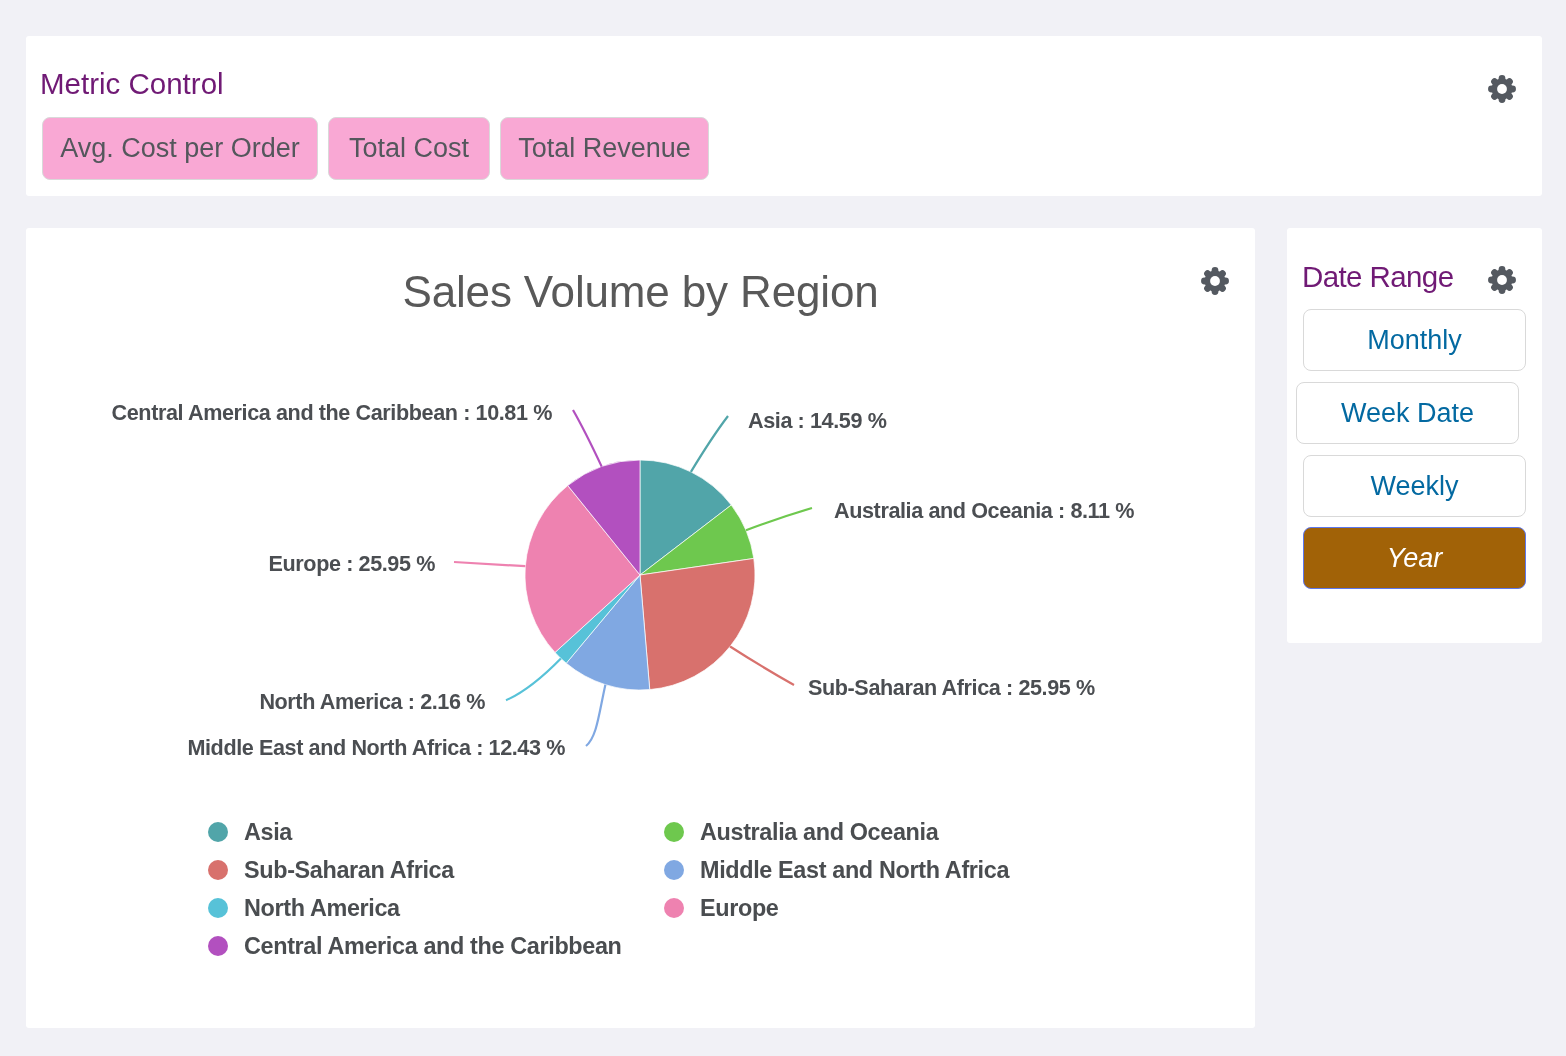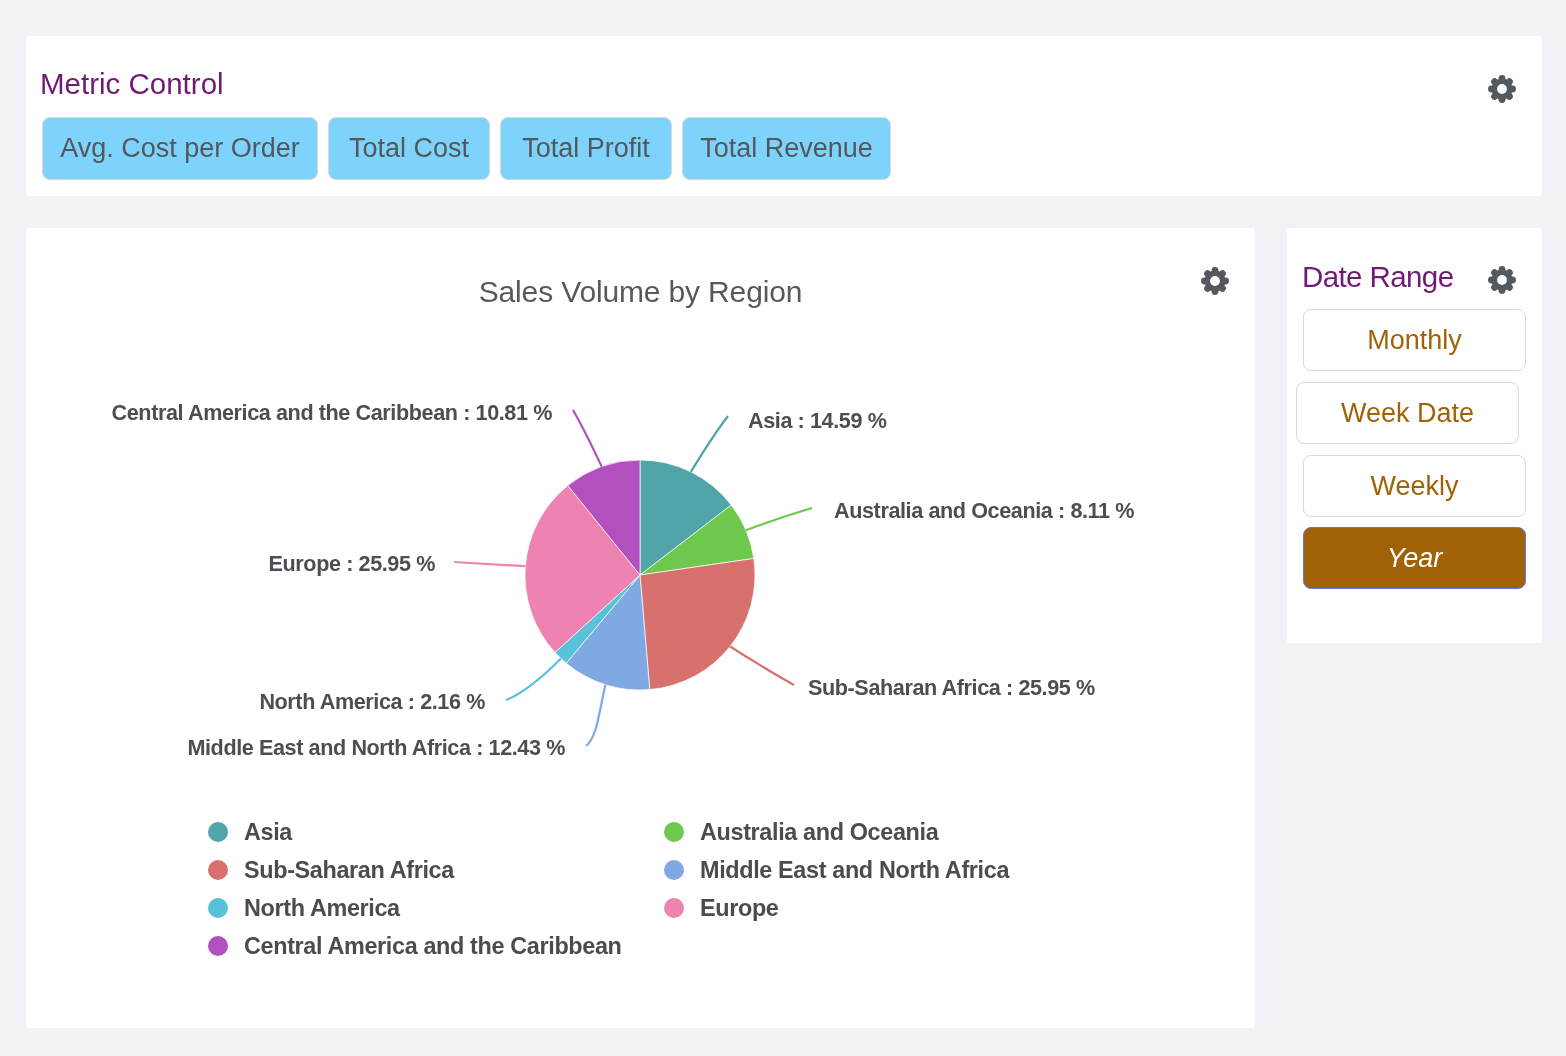--- a/index.html
+++ b/index.html
@@ -3,30 +3,30 @@
 <meta charset="utf-8">
 <style>
   * { margin:0; padding:0; box-sizing:border-box; }
   html,body { width:1566px; height:1056px; background:#f1f1f6; font-family:"Liberation Sans", sans-serif; overflow:hidden; }
   .card { position:absolute; background:#fff; border-radius:3px; }
   #topcard { left:26px; top:36px; width:1516px; height:160px; }
   #maincard { left:26px; top:228px; width:1229px; height:800px; }
   #rightcard { left:1287px; top:228px; width:255px; height:415px; }
   .paneltitle { position:absolute; font-size:29.5px; color:#701a75; line-height:28px; }
   .btnrow { position:absolute; left:42px; top:117px; display:flex; gap:10px; }
-  .btn { height:63px; border:1.6px solid #d9d9d9; border-radius:8px; background:#7dd3fc; color:#54575c;
+  .btn { height:63px; border:1.6px solid #d9d9d9; border-radius:8px; background:#f9a8d4; color:#54575c;
          font-size:27px; display:flex; align-items:center; justify-content:center;
          font-family:"Liberation Sans", sans-serif; }
   .btn.sel { background:#5e77ec; border-color:#5e77ec; color:#fff; }
   .vbtn { position:absolute; left:16px; width:223px; height:62px; border:1.6px solid #d9d9d9; border-radius:8px;
-          background:#fff; color:#a16207; font-size:27px; display:flex; align-items:center; justify-content:center; }
+          background:#fff; color:#0369a1; font-size:27px; display:flex; align-items:center; justify-content:center; }
   .vbtn.sel { background:#a16207; border-color:#5e77ec; color:#fff;font-style:italic; }
   .gear { position:absolute; width:28px; height:28px; }
   #charttitle { position:absolute; left:26px; top:271px; width:1229px; text-align:center;
-                font-size:30px; color:#595959; line-height:42px; letter-spacing:-0.15px; }
+                font-size:44px; color:#595959; line-height:42px; letter-spacing:-0.15px; }
 </style>
 </head>
 <body>
 <div class="card" id="topcard"></div>
 <div class="card" id="maincard"></div>
 <div class="card" id="rightcard"></div>
 
 <svg width="0" height="0" style="position:absolute">
     <defs>
       <g id="gear">
@@ -51,21 +51,20 @@
 <svg class="gear" style="left:1201px; top:267px;" viewBox="0 0 28 28">
     <use href="#gear"></use>
   </svg>
 <svg class="gear" style="left:1488px; top:266px;" viewBox="0 0 28 28">
     <use href="#gear"></use>
   </svg>
 <div class="paneltitle" style="left:40px; top:70px;">Metric Control</div>
 <div class="btnrow">
   <div class="btn" style="width:276px">Avg. Cost per Order</div>
   <div class="btn" style="width:162px">Total Cost</div>
-  <div class="btn" style="width:172px">Total Profit</div>
   <div class="btn" style="width:209px">Total Revenue</div>
 </div>
 
 <div id="charttitle">Sales Volume by Region</div>
 
 <div class="paneltitle" style="left:1302px; top:263px; letter-spacing:-0.6px;">Date Range</div>
 <div class="vbtn" style="left:1303px; top:309px;">Monthly</div>
 <div class="vbtn" style="left:1296px; top:382px;">Week Date</div>
 <div class="vbtn" style="left:1303px; top:455px;">Weekly</div>
 <div class="vbtn sel" style="left:1303px; top:527px;">Year</div>

